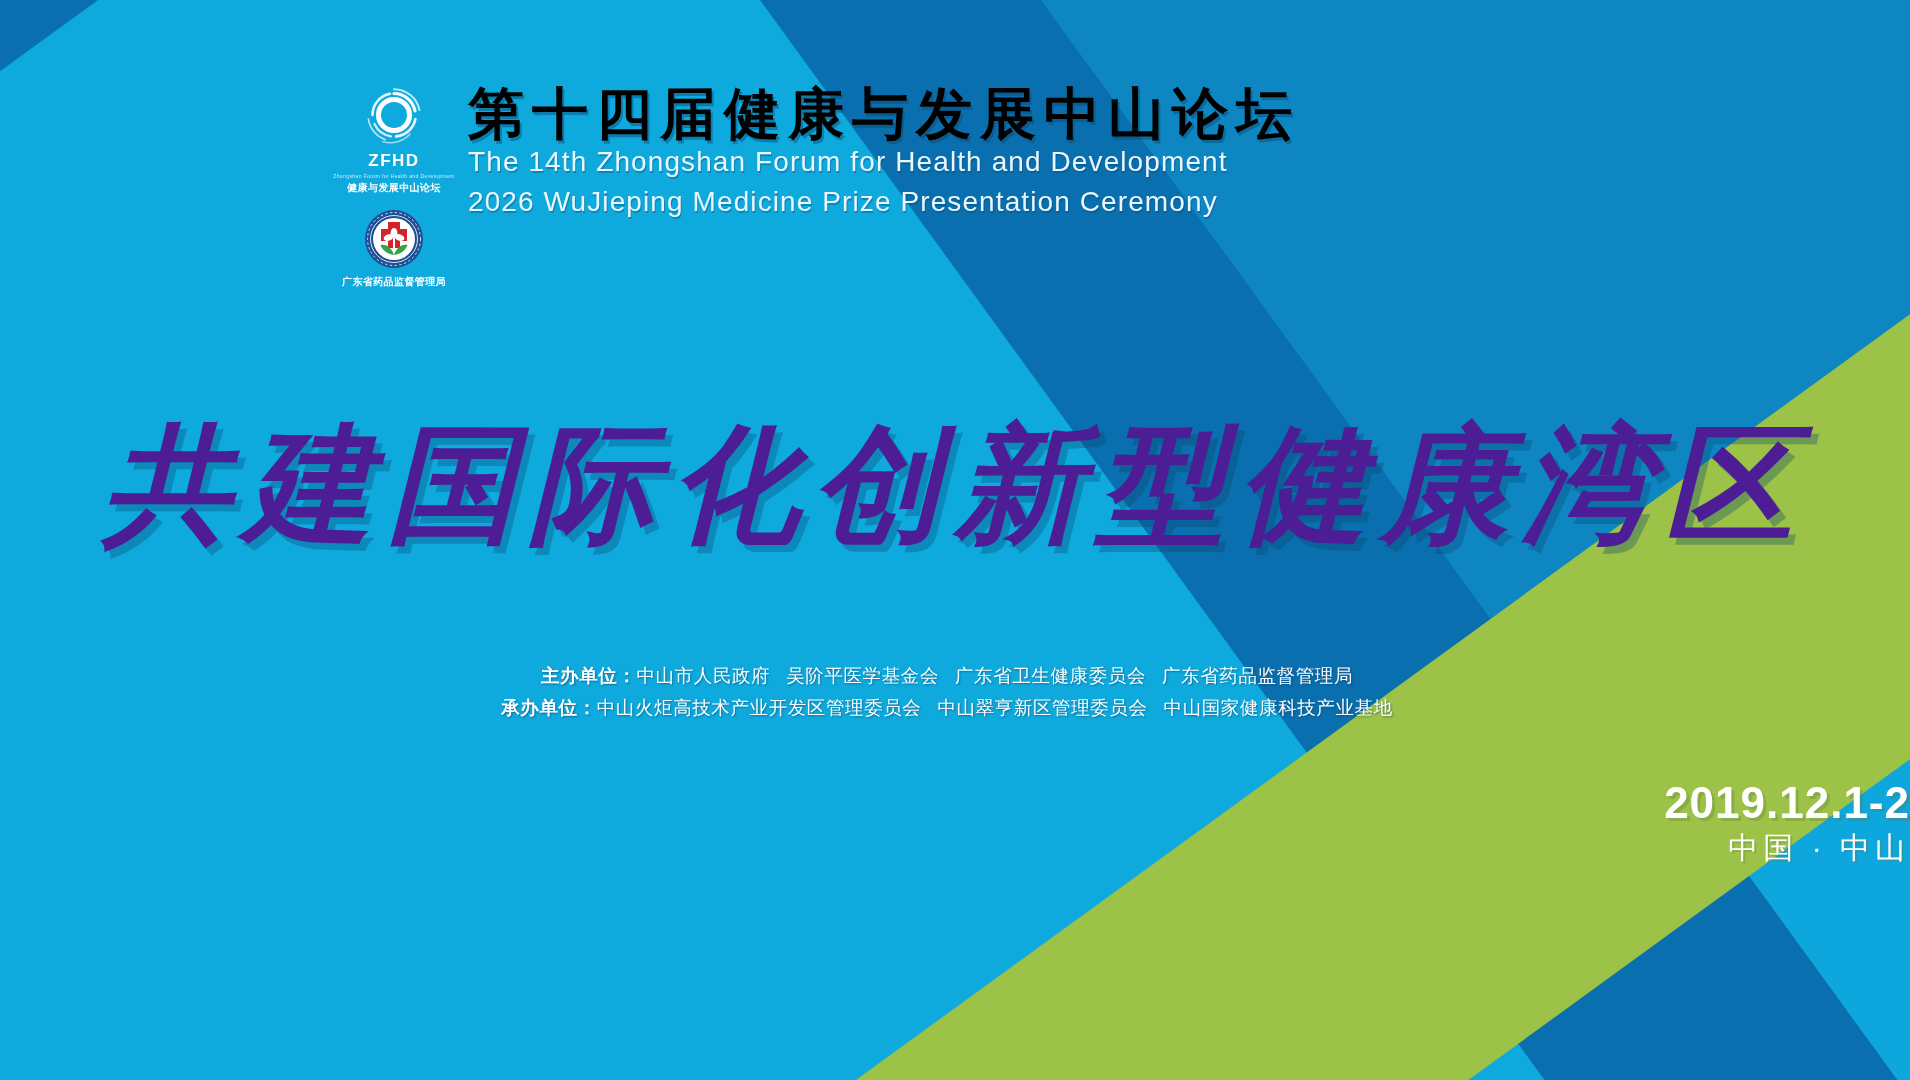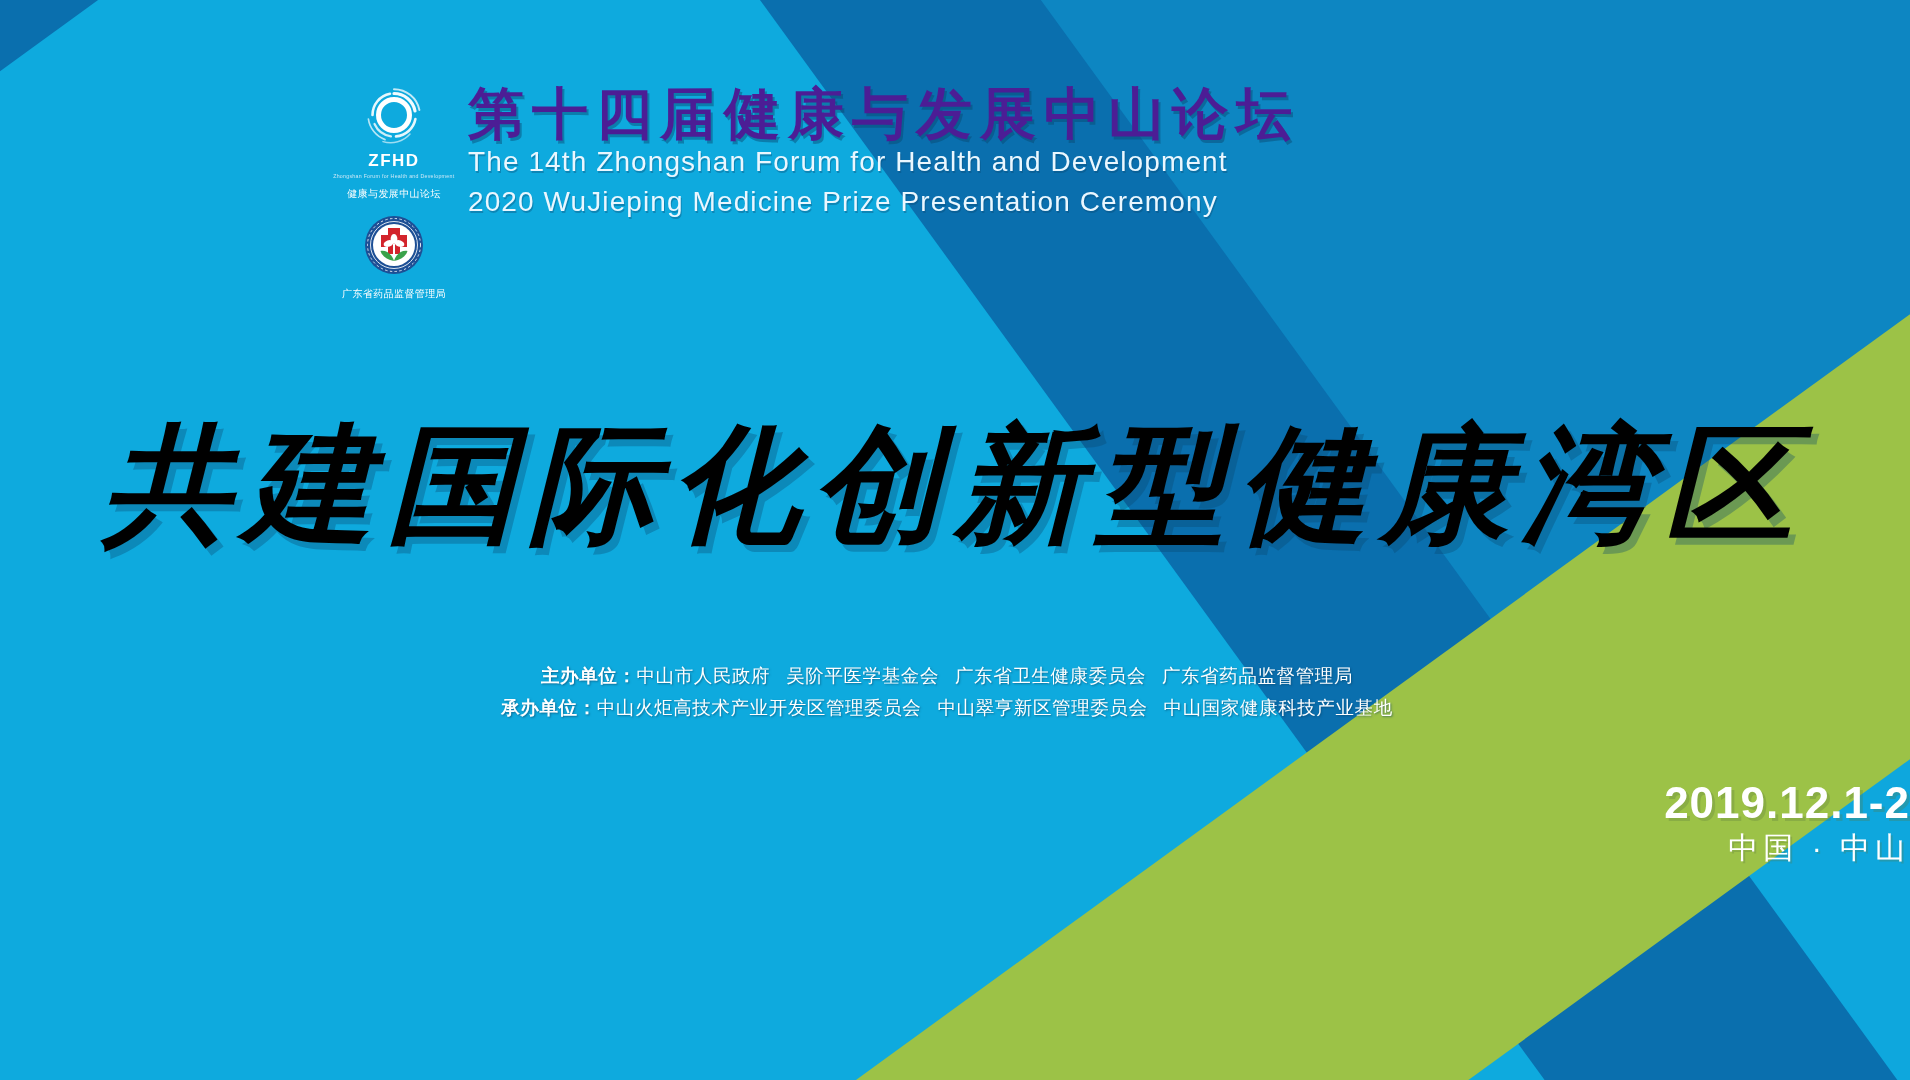--- a/index.html
+++ b/index.html
@@ -131,42 +131,42 @@
     font-size: 5.5px;
     letter-spacing: .3px;
     color: #cde9f7;
     margin-top: 2px;
     white-space: nowrap;
     transform: scale(.95);
   }
   .logo-caption-cn {
     font-size: 10px;
     color: #ffffff;
-    font-weight: normal;
+    font-weight: bold;
     letter-spacing: .4px;
-    margin-top: 8px;
+    margin-top: 2px;
     white-space: nowrap;
   }
   .logo-wordmark {
     font-size: 17px;
     font-weight: bold;
     letter-spacing: 1.5px;
     color: #ffffff;
     margin-top: 1px;
   }
 
   .titles {
     display: flex;
     flex-direction: column;
     padding-top: 2px;
   }
   .title-cn {
     font-size: 56px;
     font-weight: bold;
-    color: #4c1d95;
+    color: #000000;
     letter-spacing: 8px;
     line-height: 1.06;
     white-space: nowrap;
     text-shadow: 2px 3px 0 rgba(8,70,110,.45);
   }
   .title-en {
     font-size: 28px;
     color: #eaf7ff;
     letter-spacing: 1.1px;
     line-height: 1.25;
@@ -180,21 +180,21 @@
   .headline {
     position: absolute;
     left: 0;
     right: 0;
     top: 400px;
     text-align: center;
     font-family: "DejaVu Serif", "Liberation Serif", serif;
     font-size: 128px;
     font-weight: bold;
     font-style: italic;
-    color: #000000;
+    color: #4c1d95;
     letter-spacing: 14px;
     white-space: nowrap;
     text-shadow: 6px 7px 0 rgba(10,70,110,.33);
   }
 
   
   .organizers {
     position: absolute;
     left: 0;
     right: 16px;
@@ -301,21 +301,21 @@
           </svg>
         </span>
         <div class="logo-caption-cn">广东省药品监督管理局</div>
       </div>
 
     </div>
 
     <div class="titles">
       <div class="title-cn">第十四届健康与发展中山论坛</div>
       <div class="title-en">The 14th Zhongshan Forum for Health and Development</div>
-      <div class="title-en">2020 WuJieping Medicine Prize Presentation Ceremony</div>
+      <div class="title-en">2026 WuJieping Medicine Prize Presentation Ceremony</div>
     </div>
 
   </div>
 
   <div class="headline">共建国际化创新型健康湾区</div>
 
   <div class="organizers">
     <div class="org-line">
       <span class="org-label">主办单位：</span><span class="org-item">中山市人民政府</span><span class="org-item">吴阶平医学基金会</span><span class="org-item">广东省卫生健康委员会</span><span class="org-item">广东省药品监督管理局</span>
     </div>

